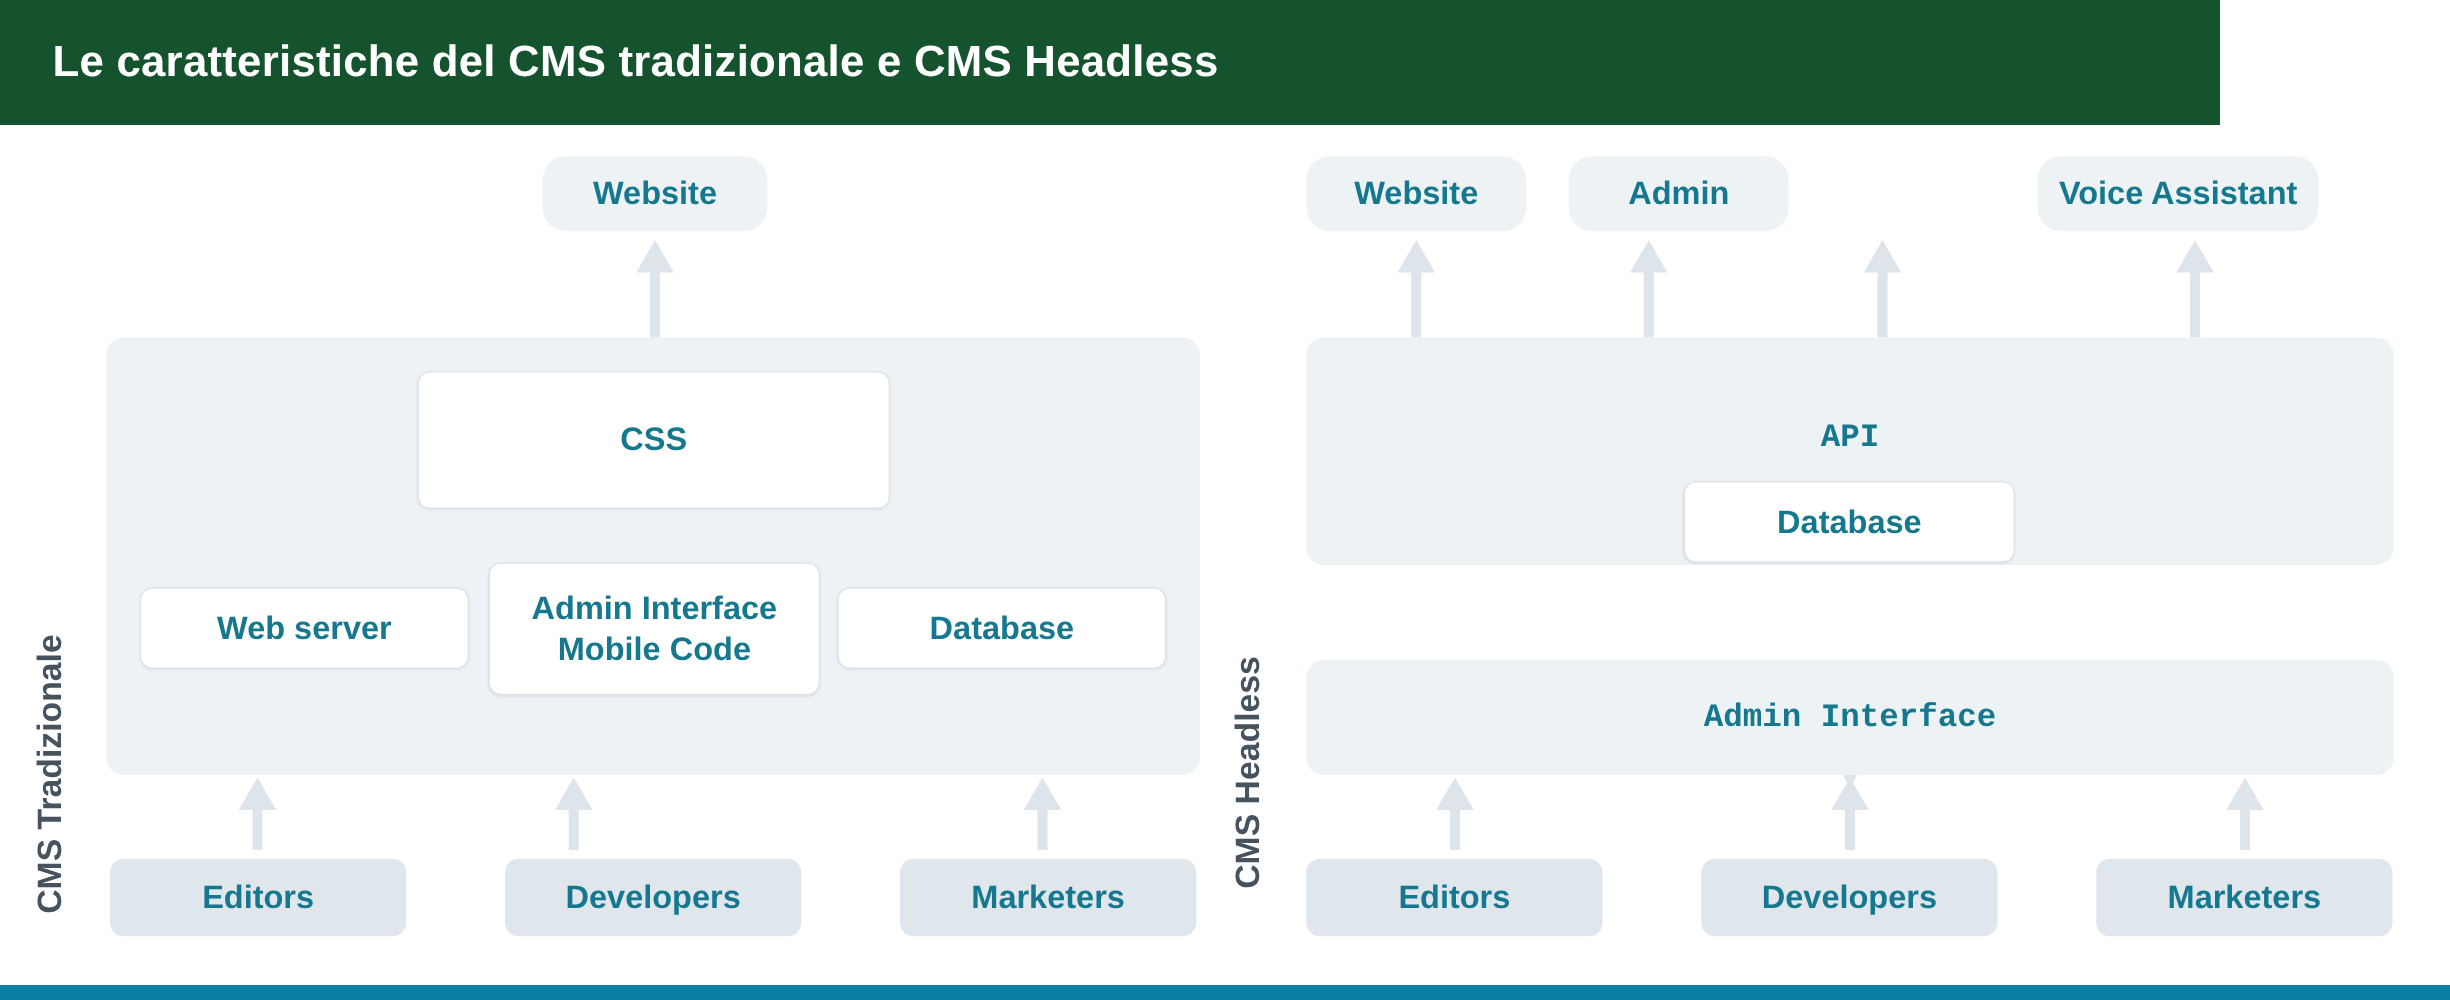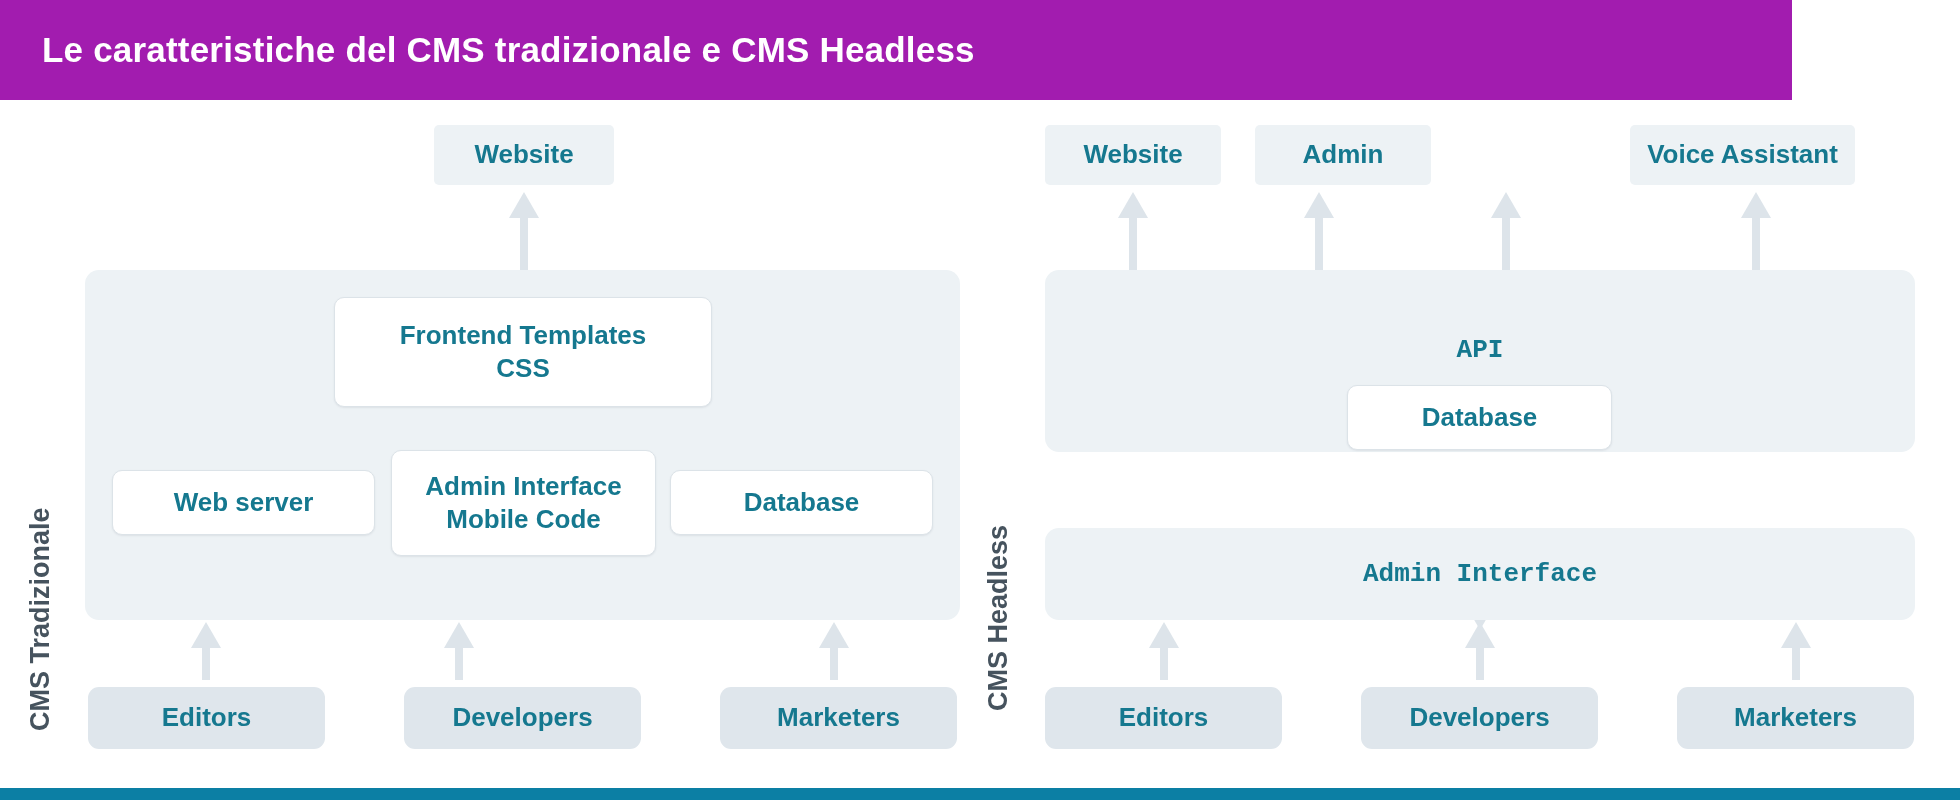--- a/index.html
+++ b/index.html
@@ -15,22 +15,21 @@
     position: relative;
   }
 
   
   #header-bar {
     position: absolute;
     left: 0;
     top: 0;
     width: 1776px;
     height: 100px;
-    background: #a21caf;
-    padding-left: 16px;
+    background: #14532d;
   }
   #header-title {
     position: absolute;
     left: 42px;
     top: 50%;
     transform: translateY(-50%);
     color: #ffffff;
     font-size: 35px;
     font-weight: bold;
     letter-spacing: 0.2px;
@@ -84,21 +83,21 @@
     justify-content: center;
     text-align: center;
     color: #15788F;
     font-weight: bold;
     font-size: 26px;
     line-height: 1.28;
     border-radius: 10px;
   }
   .box-channel {
     background: #EDF2F5;
-    border-radius: 5px;
+    border-radius: 19px;
   }
   .box-white {
     background: #FFFFFF;
     border: 1px solid #DCE3E8;
     border-radius: 10px;
     box-shadow: 0 1px 2px rgba(70, 83, 94, 0.10);
   }
   .box-actor {
     background: #DFE6EC;
     border-radius: 11px;
@@ -142,21 +141,20 @@
   <div class="arrow" style="left:508px; top:92px;">
     <svg width="32" height="78" viewBox="0 0 32 78">
       <polygon points="16,0 31,26 1,26" fill="#DDE4EA"></polygon>
       <rect x="12" y="24" width="8" height="54" fill="#DDE4EA"></rect>
     </svg>
   </div>
 
   <div class="panel" style="left:85px; top:170px; width:875px; height:350px;"></div>
 
   <div class="box box-white" style="left:334px; top:197px; width:378px; height:110px; flex-direction:column;">
-    <span>Frontend Templates</span>
     <span>CSS</span>
   </div>
 
   <div class="box box-white" style="left:112px; top:370px; width:263px; height:65px;">
     <span>Web server</span>
   </div>
 
   <div class="box box-white" style="left:391px; top:350px; width:265px; height:106px; flex-direction:column;">
     <span>Admin Interface</span>
     <span>Mobile Code</span>

